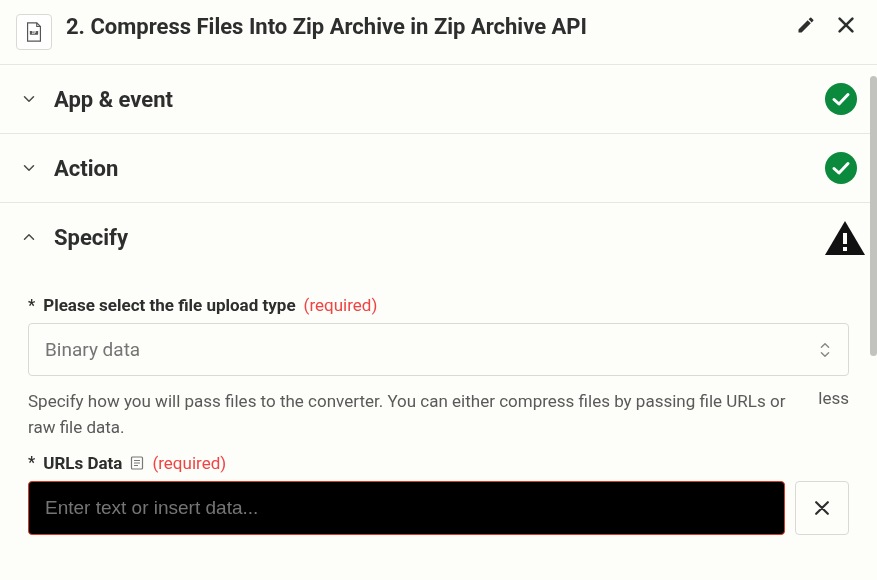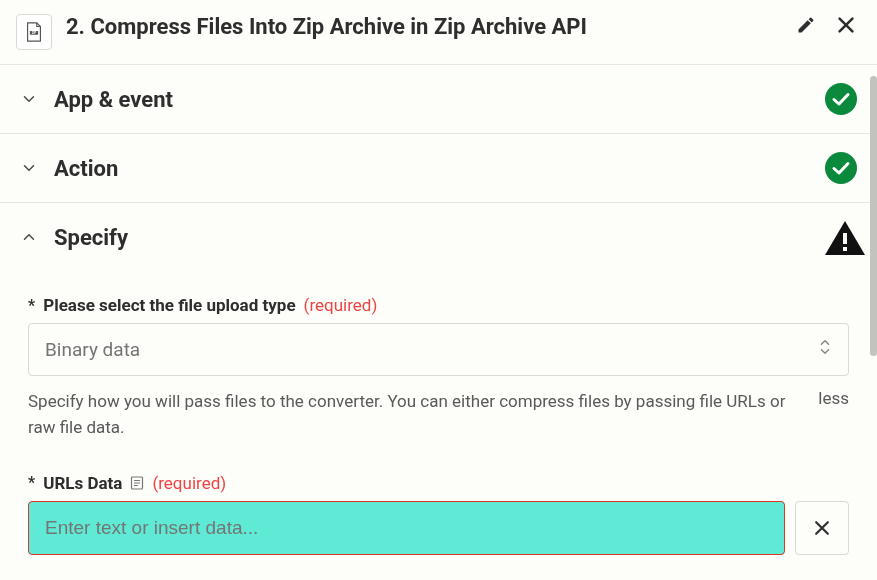--- a/index.html
+++ b/index.html
@@ -108,34 +108,35 @@
       display: inline-flex;
       vertical-align: -1px;
     }
     .select-box {
       border: 1px solid #d9d9d5;
       border-radius: 4px;
       padding: 14px 16px;
       font-size: 19px;
       color: #757575;
       display: flex;
+      align-items: center;
       justify-content: space-between;
       cursor: pointer;
       background: #fdfdf9;
     }
     .updown {
       width: 14px;
       height: 18px;
     }
     .help-row {
       display: flex;
       align-items: flex-start;
       gap: 32px;
       margin-top: 12px;
-      margin-bottom: 32px;
+      margin-bottom: 12px;
     }
     .help-text {
       font-size: 17px;
       color: #5a5a5a;
       line-height: 1.55;
       flex: 1;
     }
     .less-link {
       font-size: 17px;
       color: #5a5a5a;
@@ -146,21 +147,21 @@
       gap: 10px;
       align-items: stretch;
     }
     .text-input {
       flex: 1;
       border: 1px solid #d63b2a;
       border-radius: 4px;
       padding: 15px 16px;
       font-size: 19px;
       color: #757575;
-      background: #5eead4;
+      background: #000000;
       outline: none;
     }
     .text-input::placeholder {
       color: #757575;
     }
     .clear-btn {
       border: 1px solid #d9d9d5;
       border-radius: 4px;
       width: 54px;
       display: flex;

